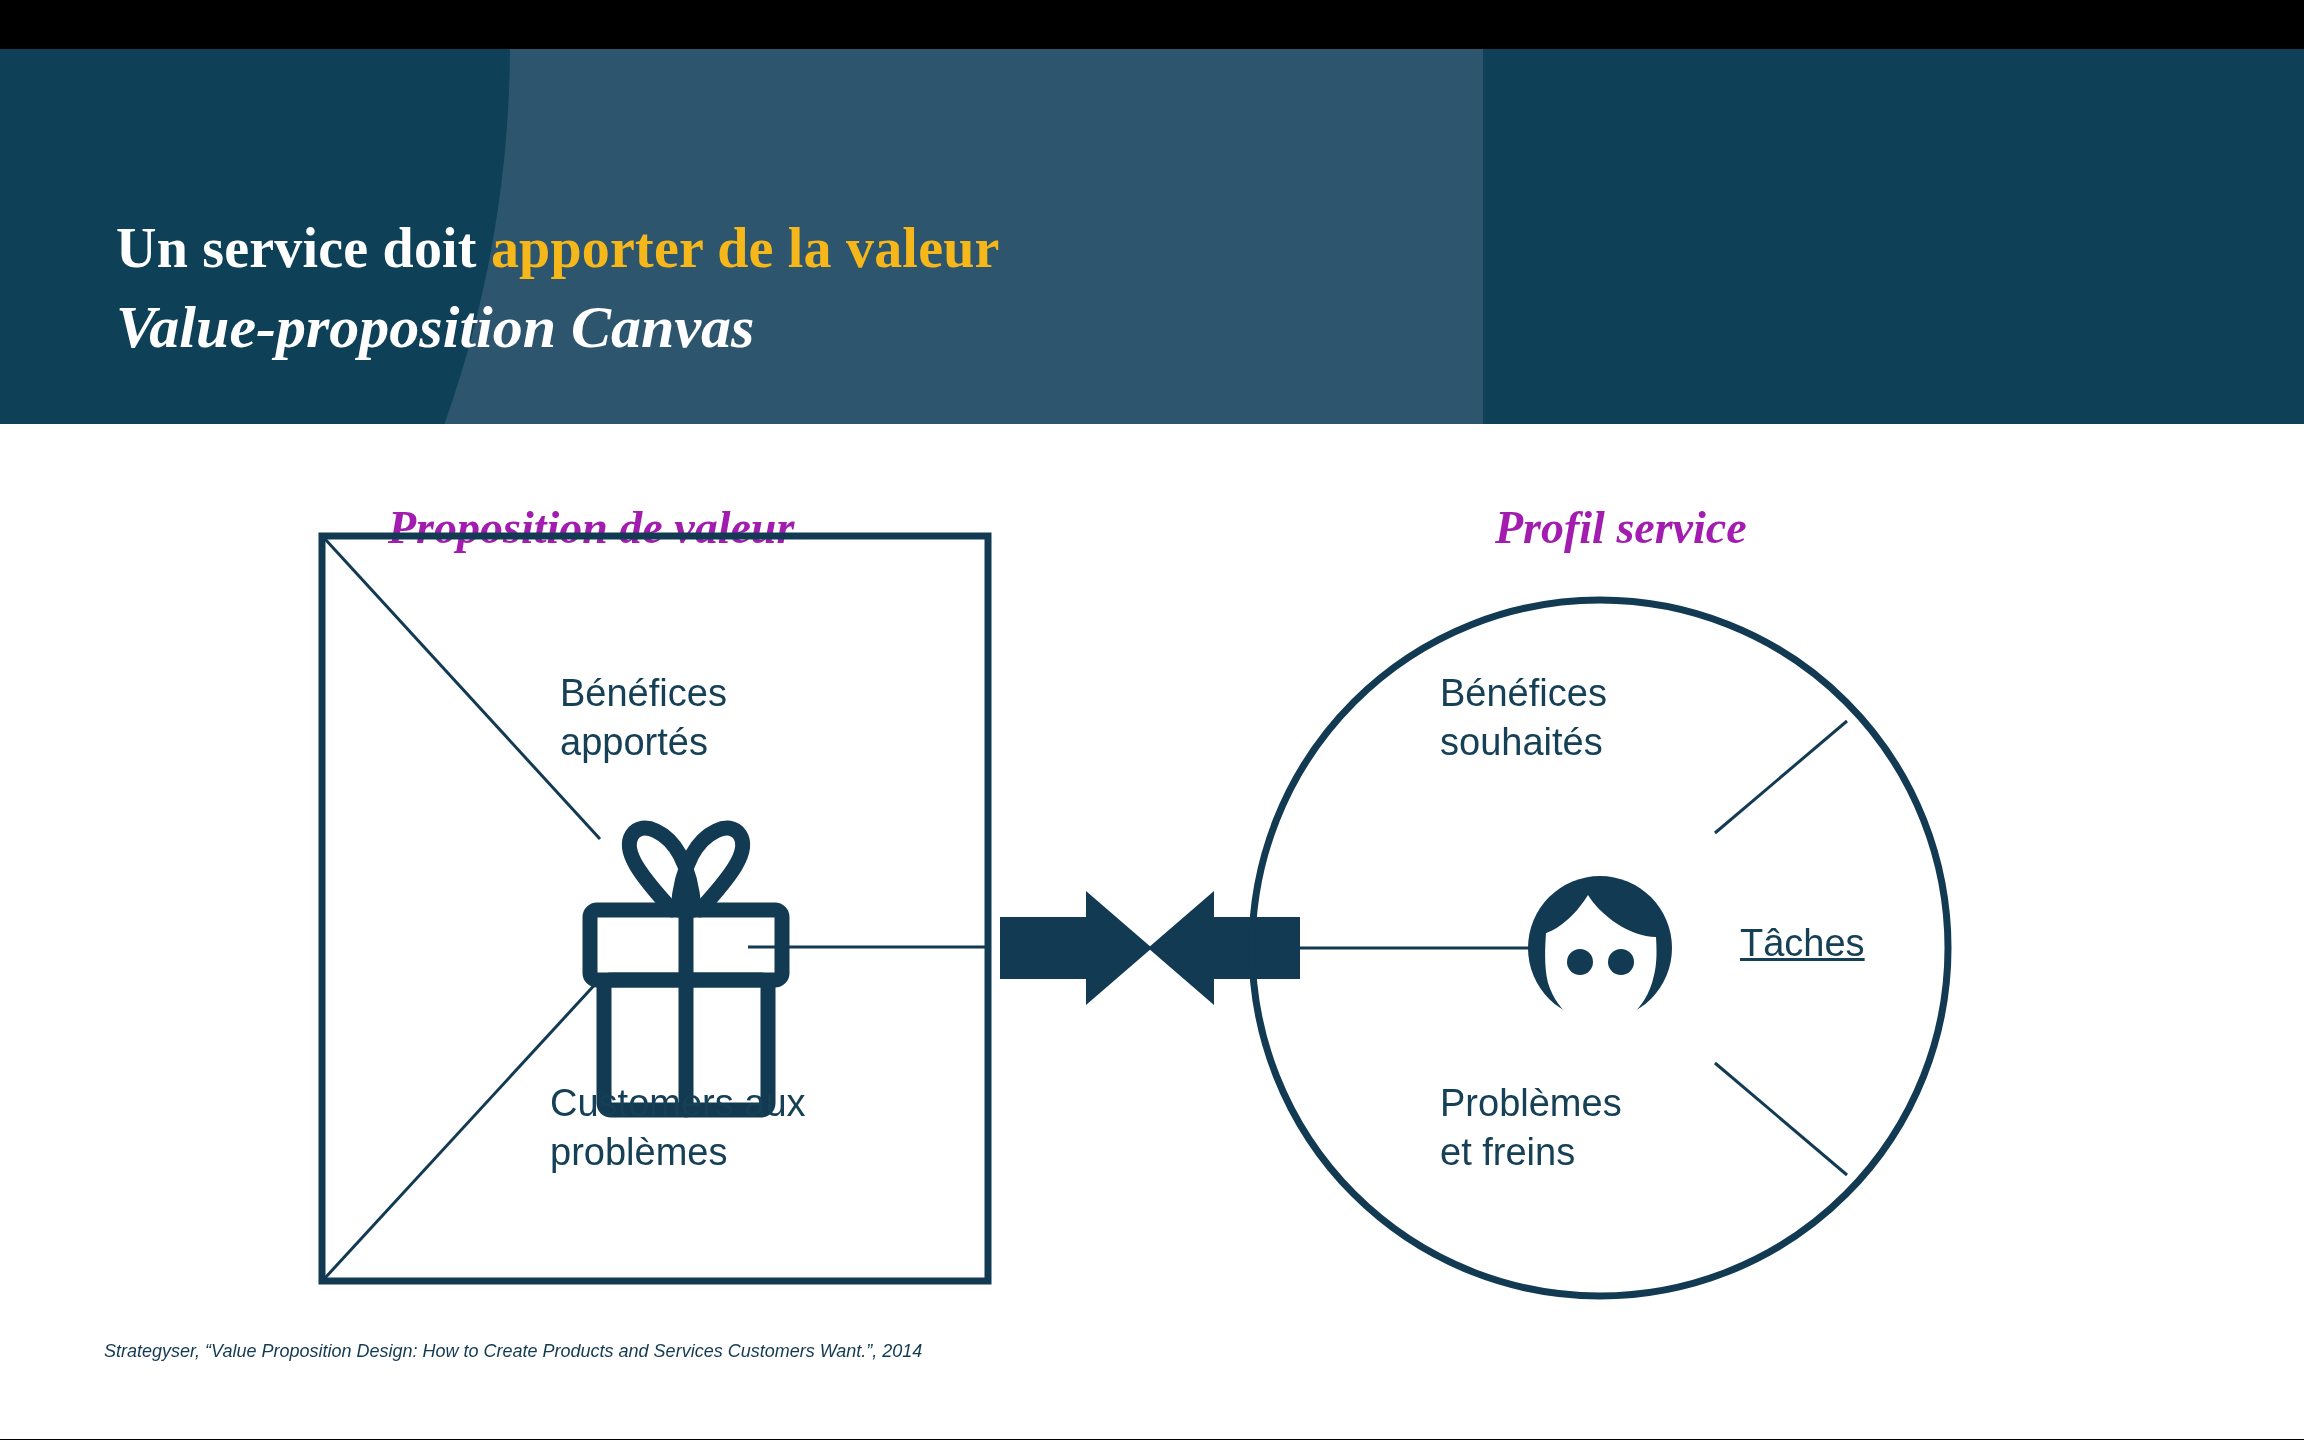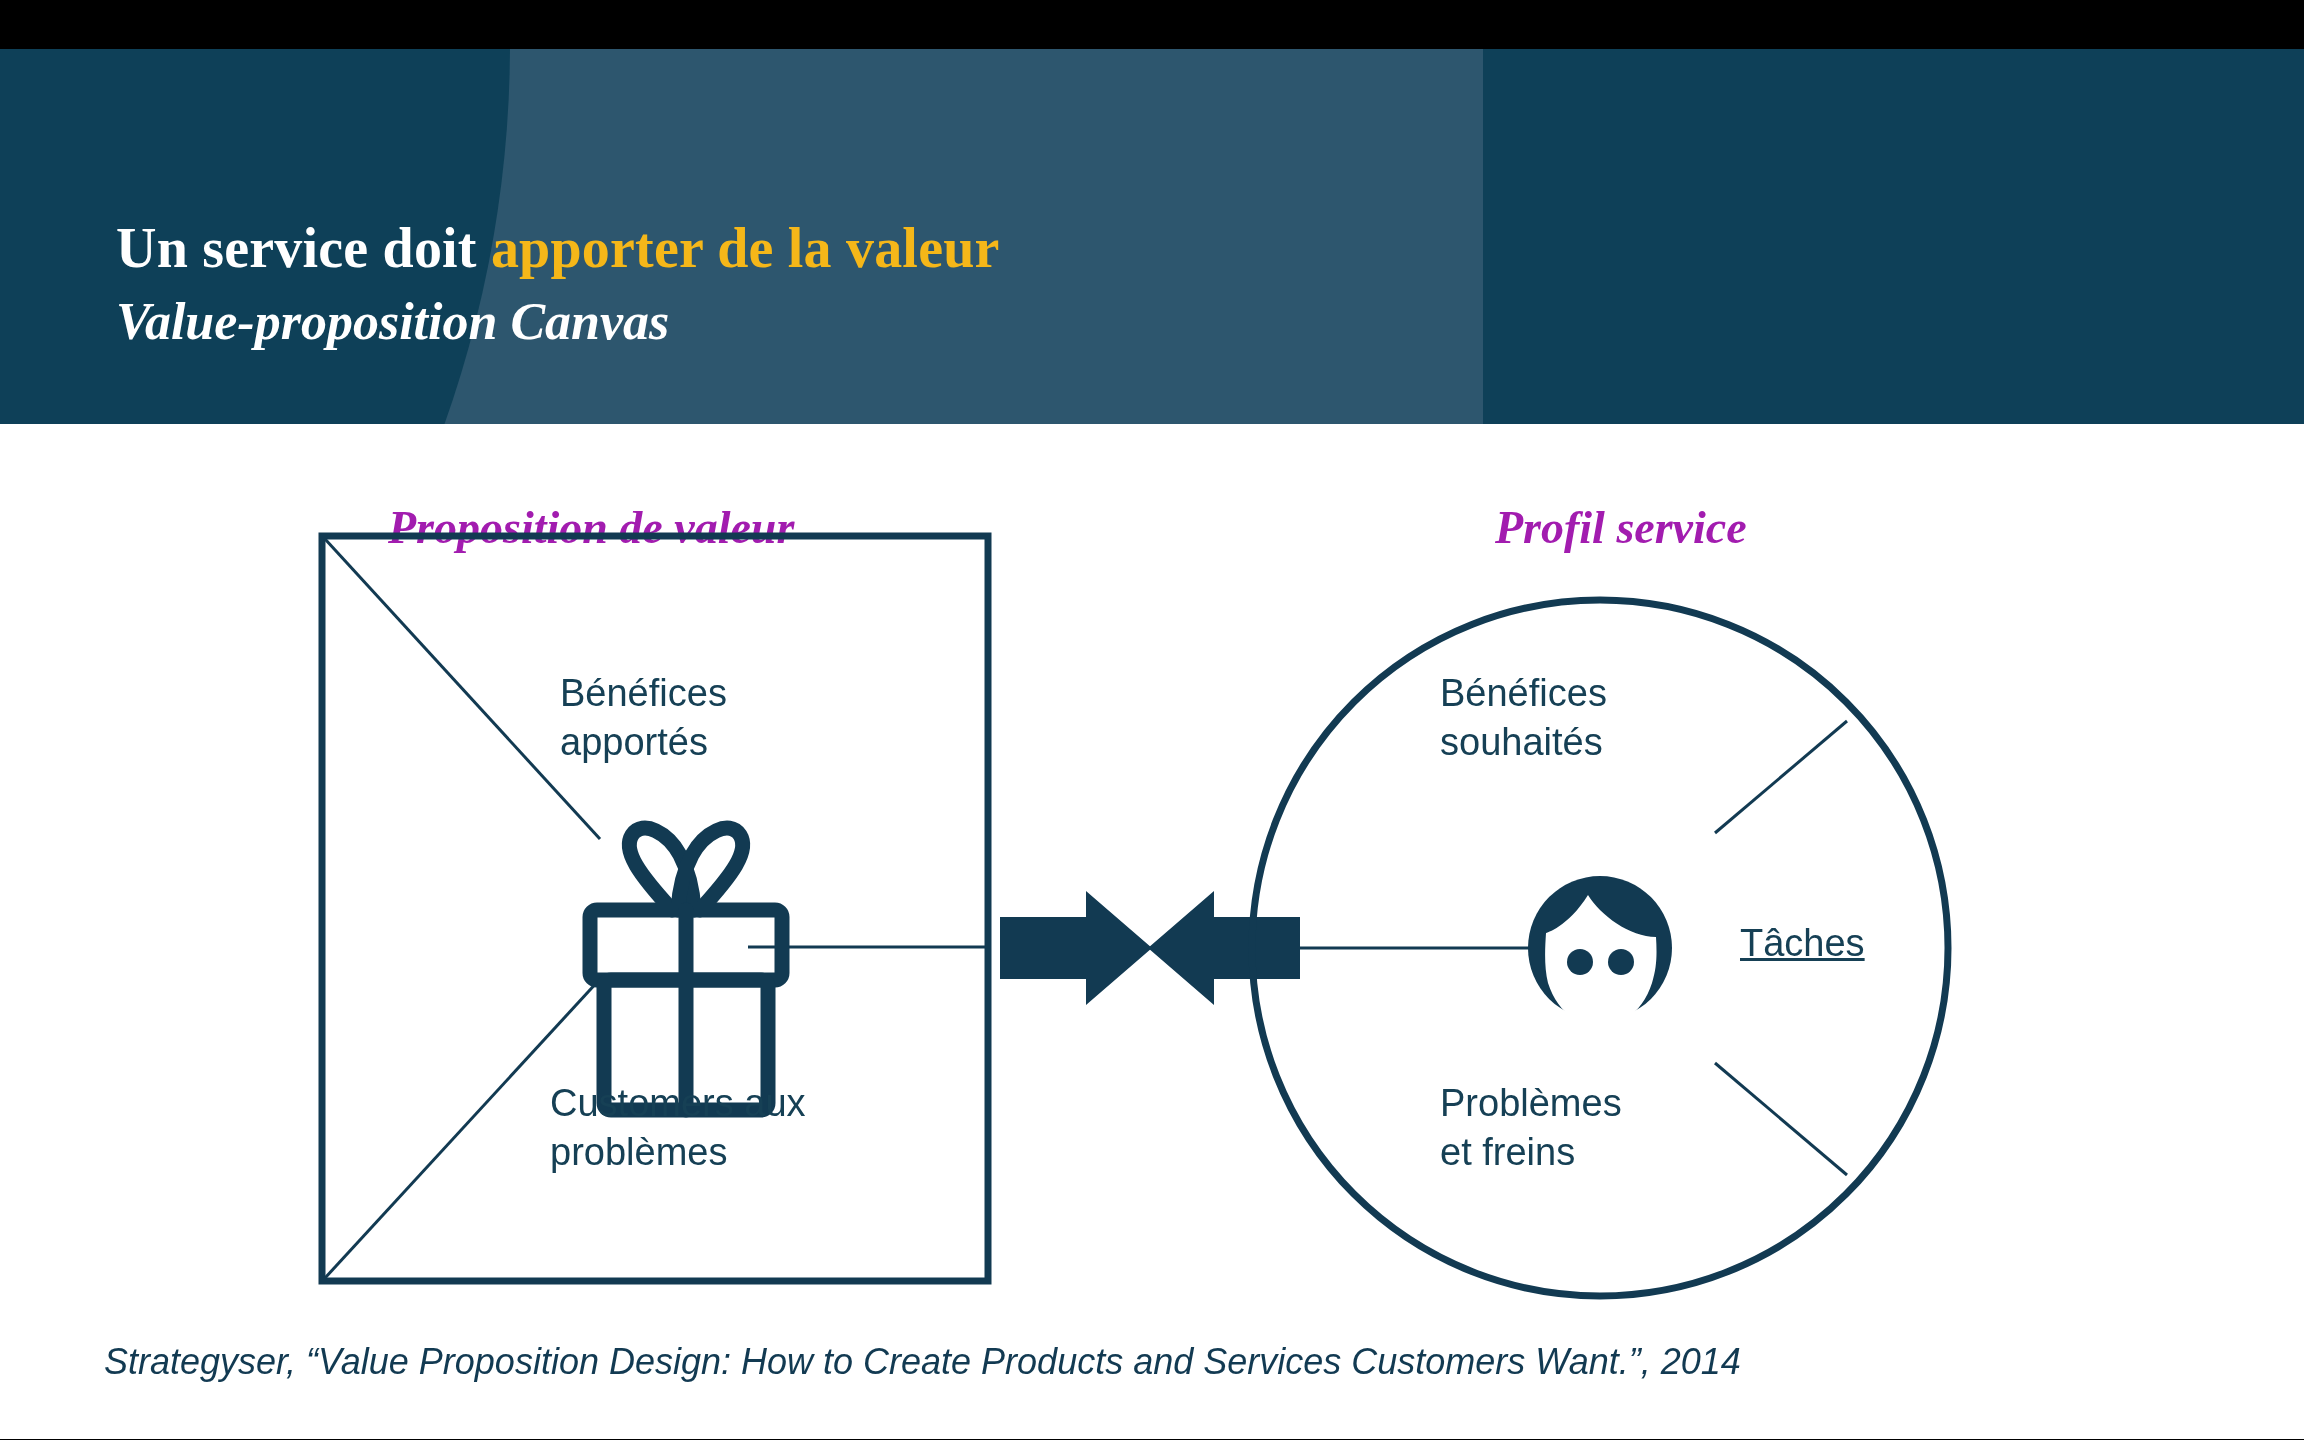--- a/index.html
+++ b/index.html
@@ -81,21 +81,21 @@
     font-size: 56px;
     font-weight: bold;
     line-height: 1.14;
     color: #ffffff;
     white-space: nowrap;
     letter-spacing: 0.2px;
   }
   .title-accent { color: #f5b719; }
   .title-line2 {
     font-family: "Liberation Serif", serif;
-    font-size: 52px;
+    font-size: 60px;
     font-weight: bold;
     font-style: italic;
     line-height: 1.2;
     color: #ffffff;
     white-space: nowrap;
     margin-top: 10px;
   }
 
   
   .section-title {
@@ -139,21 +139,21 @@
   .lbl-taches             { left: 1740px; top: 870px;  width: 220px; text-align: left; text-decoration: underline; }
   .lbl-problemes          { left: 1440px; top: 1030px; width: 320px; }
 
   
   .citation {
     position: absolute;
     left: 104px;
     top: 1292px;
     font-family: "Liberation Sans", sans-serif;
     font-style: italic;
-    font-size: 36px;
+    font-size: 18px;
     color: #123a52;
     white-space: nowrap;
   }
 </style>
 </head>
 <body>
 
 <div class="slide">
 
   <div class="header">

